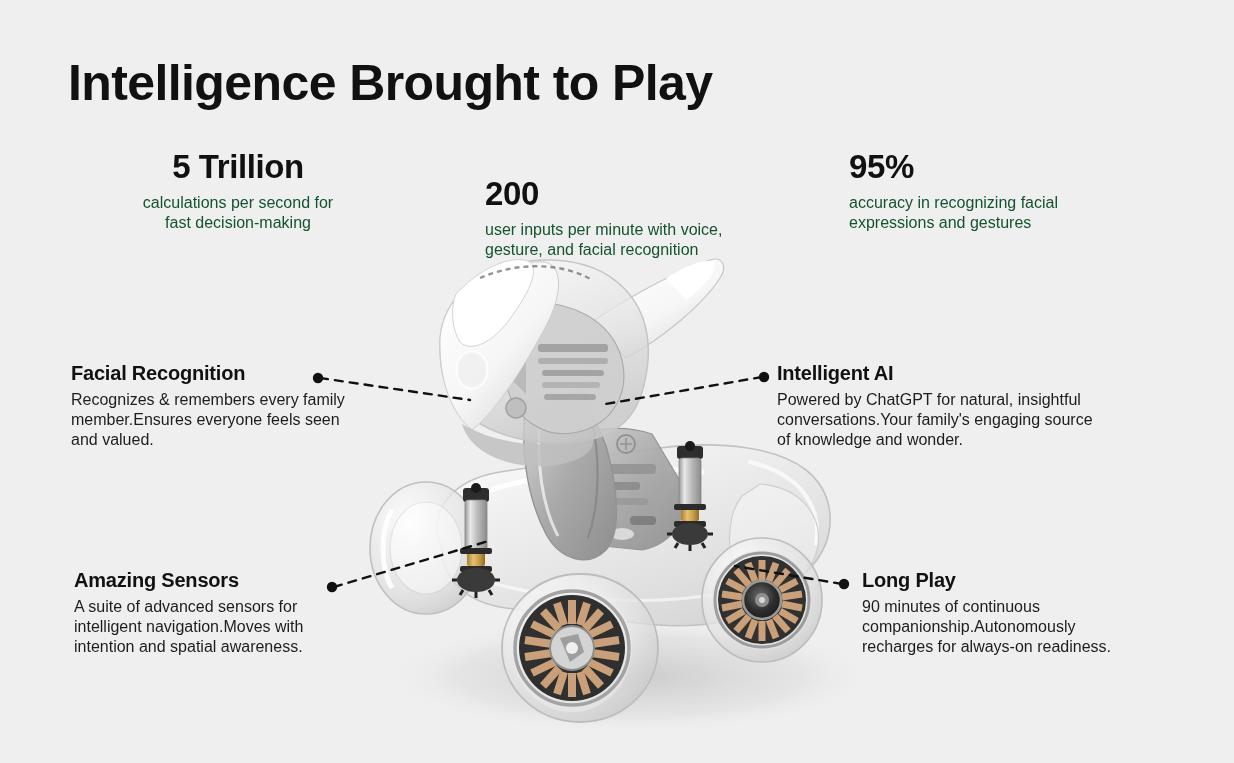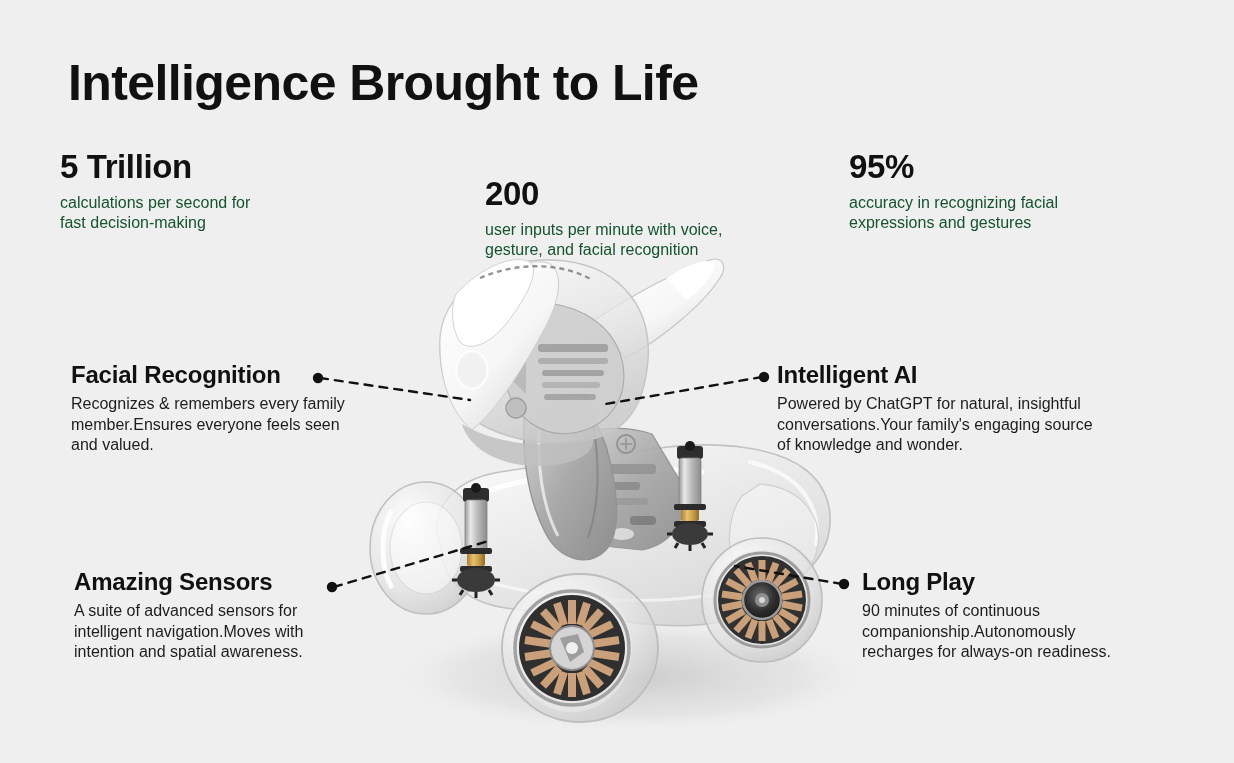--- a/index.html
+++ b/index.html
@@ -46,30 +46,30 @@
     white-space: nowrap;
   }
   .stat-desc {
     margin-top: 7px;
     font-size: 16px;
     font-weight: 400;
     color: #14532d;
     line-height: 1.24;
     white-space: pre-line;
   }
-  #stat-0 { left: 60px;  width: 330px; }
+  #stat-0 { left: 73px;  width: 330px; text-align: center; }
   #stat-1 { left: 485px; width: 340px; margin-top: 27px; }
   #stat-2 { left: 849px; width: 320px; }
 
   
   .feature {
     position: absolute;
   }
   .feature-title {
-    font-size: 24px;
+    font-size: 20px;
     font-weight: 700;
     letter-spacing: -0.2px;
     color: #111111;
     line-height: 1.1;
     white-space: nowrap;
   }
   .feature-desc {
     margin-top: 6px;
     font-size: 16px;
     font-weight: 400;
@@ -347,21 +347,21 @@
       <path d="M842 584 L 735 566"></path>
     </g>
     <g fill="#111111">
       <circle cx="318" cy="378" r="5.2"></circle>
       <circle cx="764" cy="377" r="5.2"></circle>
       <circle cx="332" cy="587" r="5.2"></circle>
       <circle cx="844" cy="584" r="5.2"></circle>
     </g>
   </svg>
 
-  <div class="headline">Intelligence Brought to Life</div>
+  <div class="headline">Intelligence Brought to Play</div>
 
   <div class="stat" id="stat-0">
     <div class="stat-value">5 Trillion</div>
     <div class="stat-desc">calculations per second for
 fast decision-making</div>
   </div>
   <div class="stat" id="stat-1">
     <div class="stat-value">200</div>
     <div class="stat-desc">user inputs per minute with voice,
 gesture, and facial recognition</div>

